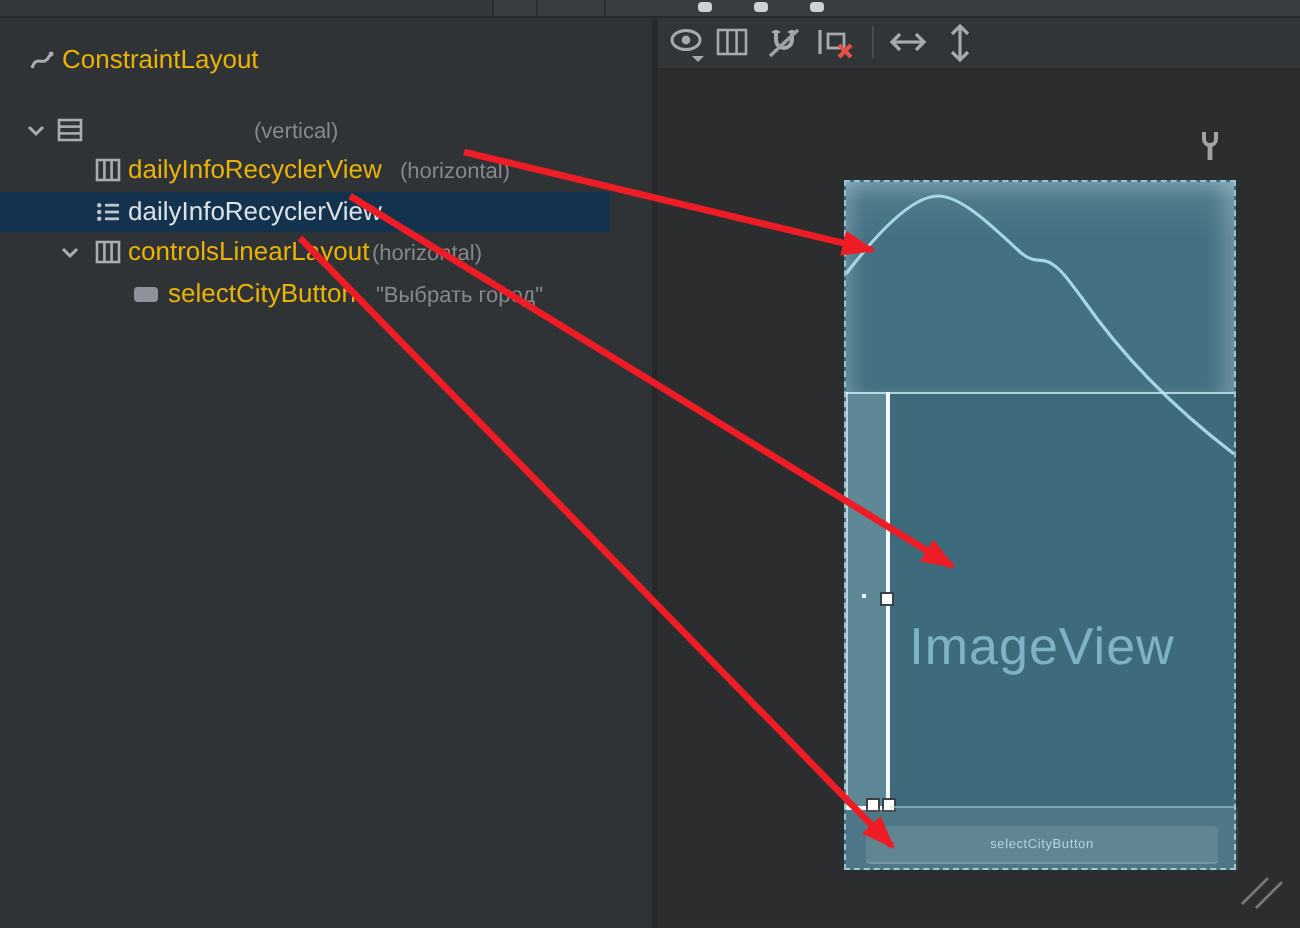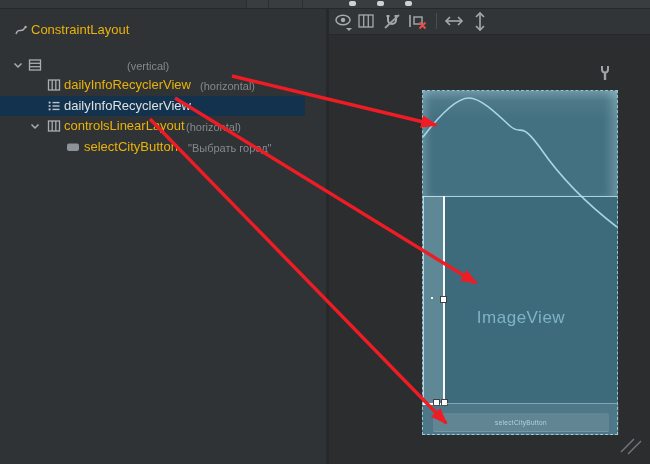--- a/index.html
+++ b/index.html
@@ -39,21 +39,21 @@
         box-shadow:inset 9px 0 9px -6px rgba(218,242,250,.28), inset -11px 0 11px -6px rgba(218,242,250,.30);}
   #curve-svg{position:absolute;left:0;top:0;}
   .hline{position:absolute;height:1px;background:rgba(190,228,238,.85);}
   #recycler-fill{position:absolute;left:0;top:105px;width:21px;height:208px;background:rgba(215,240,248,.22);}
   #recycler-sel-right{position:absolute;left:20px;top:105px;width:2px;height:209px;background:rgba(255,255,255,.95);}
   #recycler-sel-left{position:absolute;left:0;top:105px;width:1px;height:208px;background:rgba(255,255,255,.6);}
   #recycler-sel-bottom{position:absolute;left:0;top:312px;width:22px;height:2px;background:rgba(255,255,255,.95);}
   .handle{position:absolute;width:7px;height:7px;background:#fff;border:1px solid #3c4043;box-sizing:border-box;}
   #handle-dot{position:absolute;left:8px;top:206px;width:2px;height:2px;background:#e8f4f8;}
   #imageview-label{position:absolute;left:0;top:217px;width:196px;text-align:center;
-        font-size:17px;color:#7eb3c6;letter-spacing:.5px;}
+        font-size:26px;color:#7eb3c6;letter-spacing:.5px;}
   #controls-bar{position:absolute;left:0;top:313px;width:196px;height:31px;background:rgba(255,255,255,.09);}
   #city-button{position:absolute;left:10px;top:9px;width:176px;height:19px;border-radius:2px;
         background:rgba(255,255,255,.10);box-shadow:inset 0 -1px 0 rgba(255,255,255,.14);
         text-align:center;line-height:19px;font-size:6.5px;color:#aed6e0;letter-spacing:.3px;}
 
   #wrench{position:absolute;left:599px;top:64px;}
   #grip{position:absolute;left:619px;top:436px;}
   #arrow-layer{position:absolute;left:0;top:0;width:650px;height:464px;pointer-events:none;z-index:50;}
 </style>
 </head>

